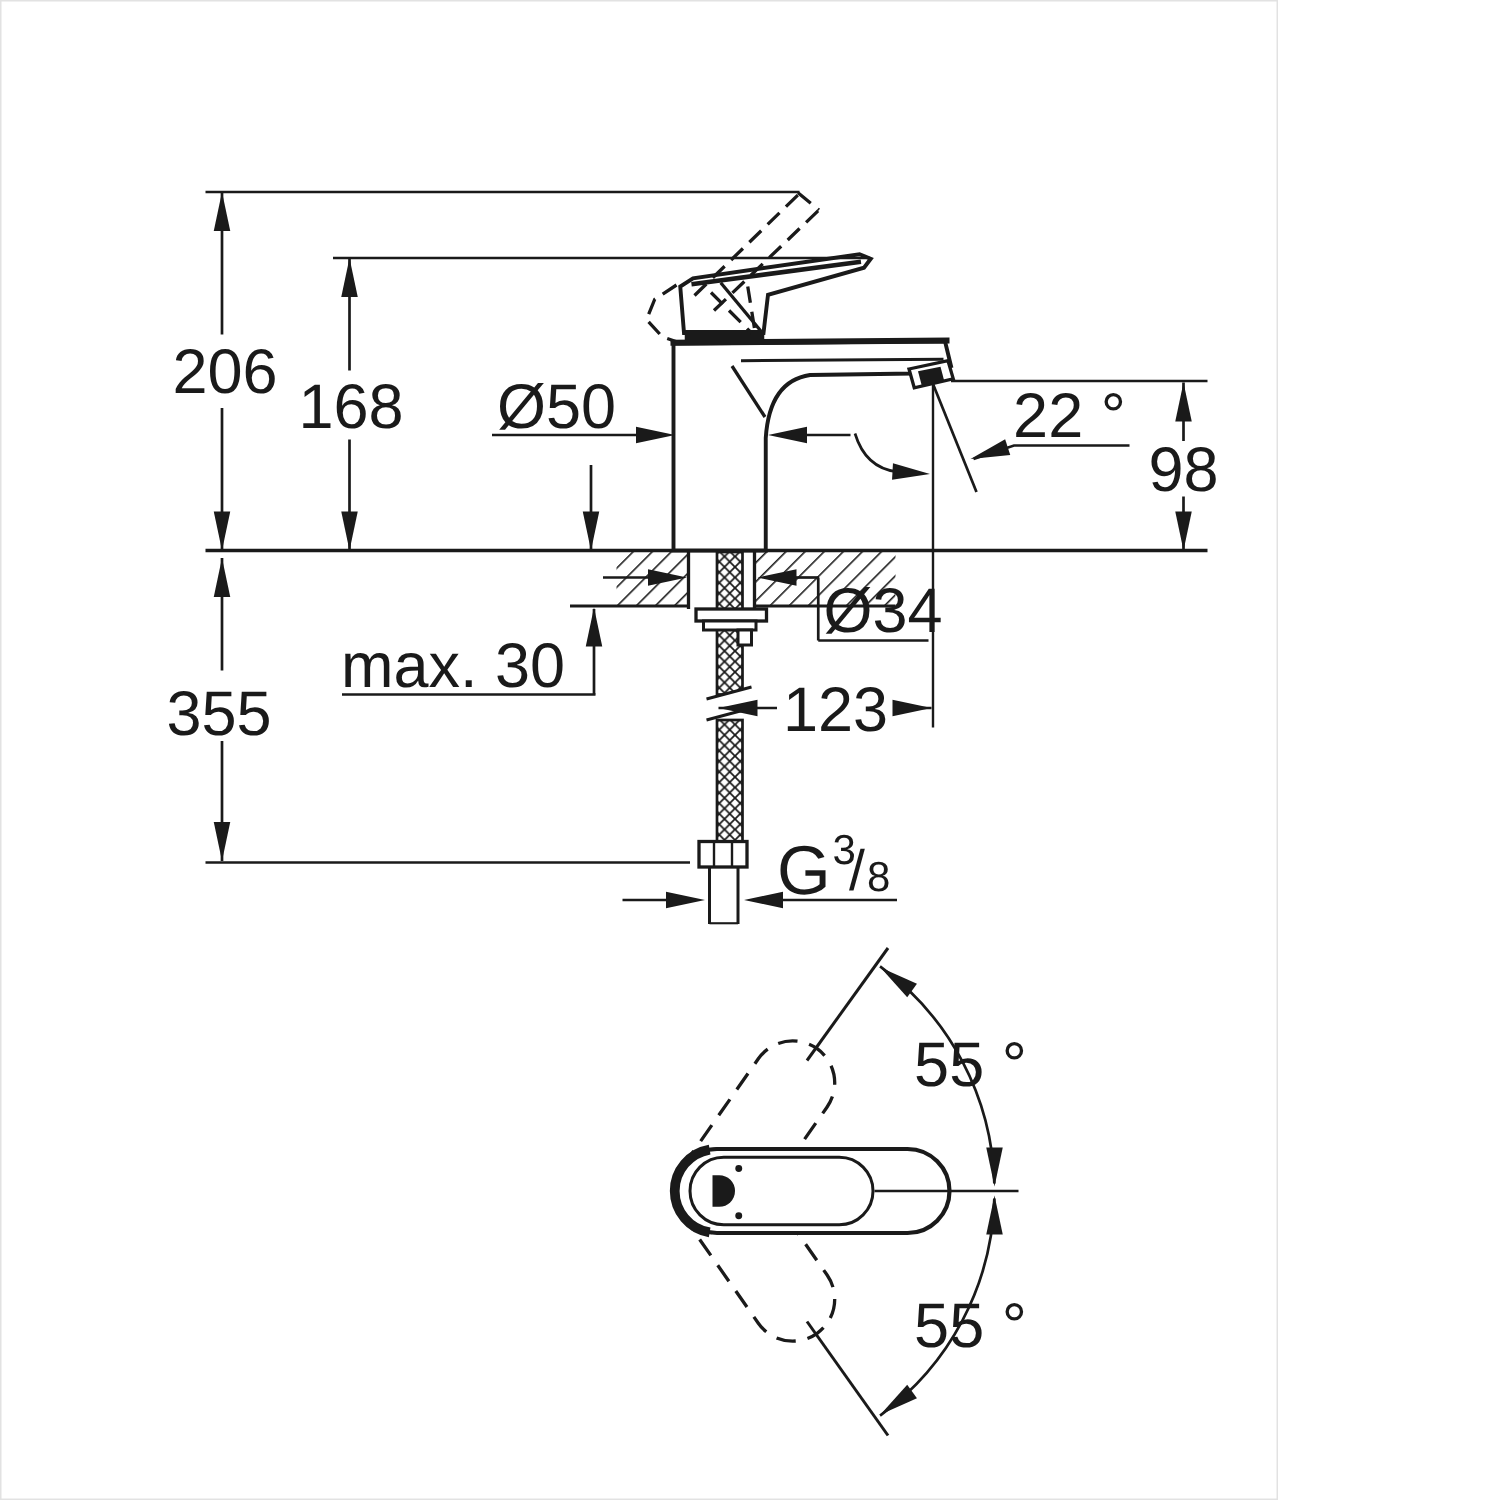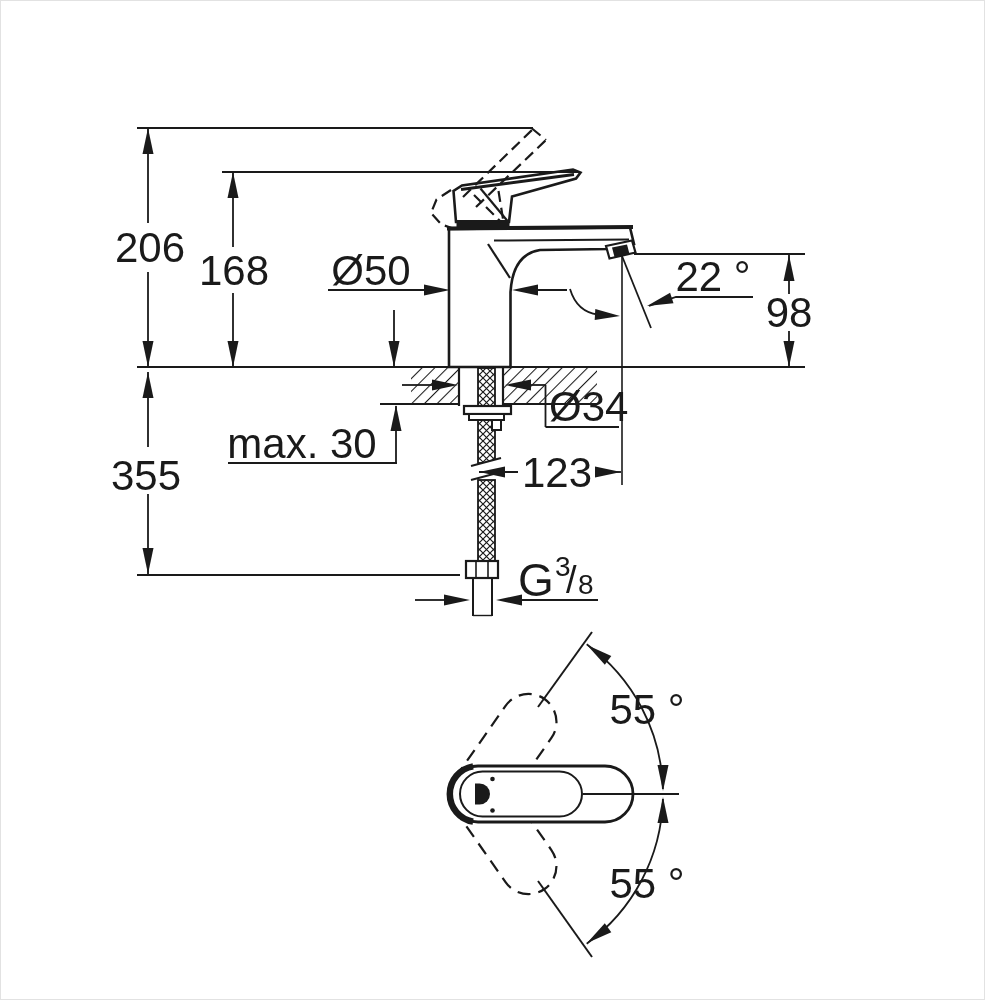--- a/index.html
+++ b/index.html
@@ -1,17 +1,17 @@
 <!DOCTYPE html>
 <html><head>
 <meta charset="utf-8">
 <style>
   html,body{margin:0;padding:0;background:#fff;}
   .canvas{
-    position:relative;width:985px;height:1000px;background:#ffffff;
+    position:relative;width:852px;height:1000px;background:#ffffff;
     outline:1px solid #e2e2e2;outline-offset:-1px;
     font-family:"Liberation Sans","DejaVu Sans",sans-serif;
   }
   svg{display:block}
   svg text{
     font-family:"Liberation Sans","DejaVu Sans",sans-serif;
     fill:#1a1a1a;
   }
   .dim-txt{font-size:42px;}
   .dim-txt-mid{text-anchor:middle;}

